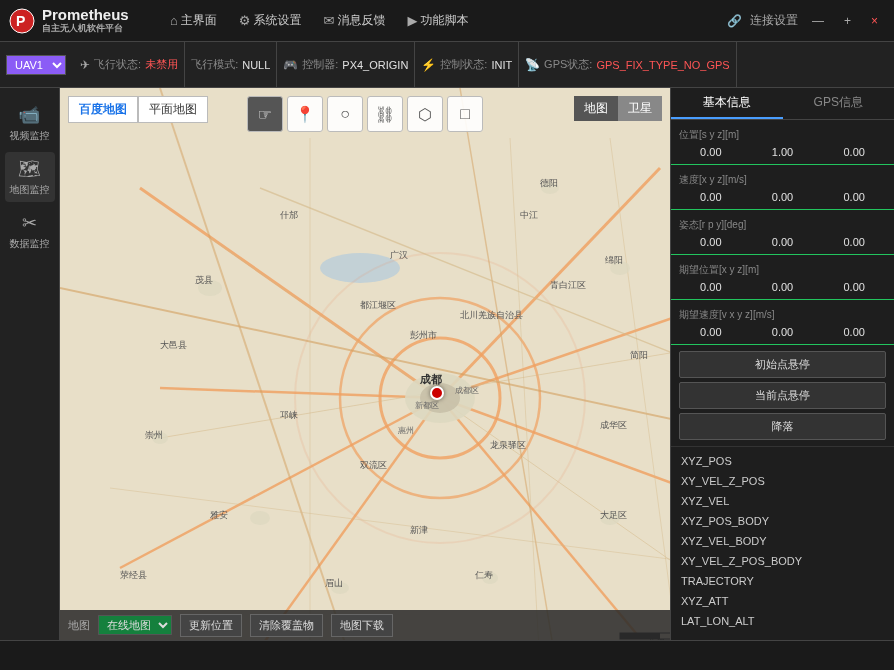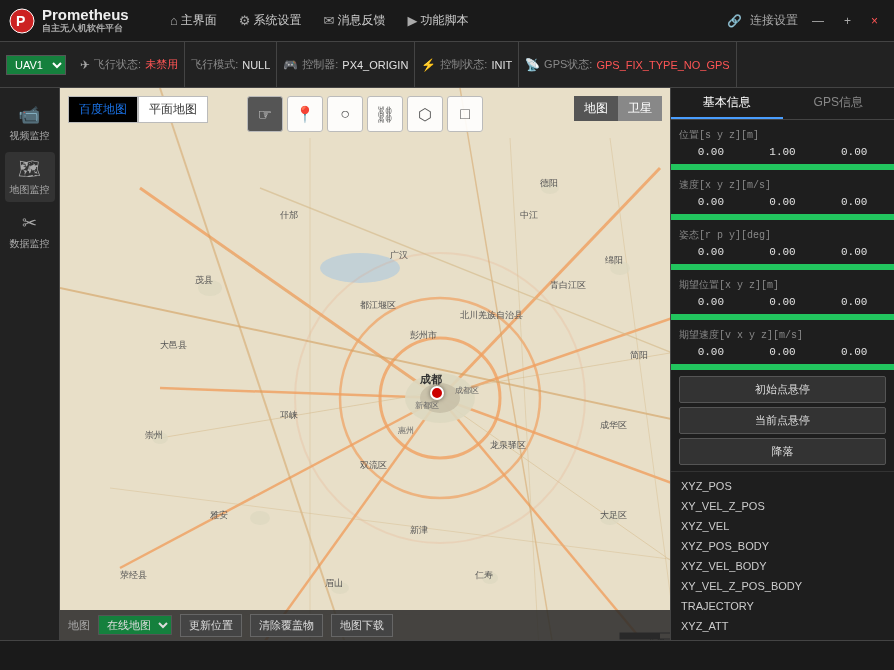--- a/index.html
+++ b/index.html
@@ -10,42 +10,42 @@
     #logo { width: 160px; display: flex; align-items: center; padding-left: 8px; color: #e8e8e8; font-size: 16px; font-weight: bold; gap: 6px; }
     #logo-icon { width: 28px; height: 28px; }
     #nav { display: flex; align-items: center; flex: 1; gap: 2px; }
     .nav-item { color: #ccc; padding: 6px 10px; cursor: pointer; font-size: 12px; display: flex; align-items: center; gap: 3px; }
     .nav-item .nav-icon { color: #aaa; font-size: 13px; }
     #top-right { display: flex; align-items: center; gap: 8px; padding-right: 10px; color: #aaa; font-size: 12px; }
     .top-right-btn { cursor: pointer; padding: 2px 6px; color: #aaa; }
 
     
     #statusbar { background: #222; height: 46px; display: flex; align-items: center; padding: 0 6px; gap: 0; border-bottom: 1px solid #444; flex-wrap: wrap; }
-    #uav-select { background: #15803d; color: #fff; border: 1px solid #555; padding: 2px 4px; margin-right: 8px; font-size: 11px; width: 60px; }
+    #uav-select { background: #8b5cf6; color: #fff; border: 1px solid #555; padding: 2px 4px; margin-right: 8px; font-size: 11px; width: 60px; }
     .status-group { display: flex; align-items: center; padding: 0 6px; border-right: 1px solid #444; height: 100%; gap: 4px; font-size: 11px; }
     .status-label { color: #888; white-space: nowrap; }
     .status-val { color: #e0e0e0; white-space: nowrap; }
     .status-val.red { color: #f55; }
     .status-val.green { color: #4f4; }
     .status-val.yellow { color: #fa0; }
     .status-icon { color: #aaa; font-size: 12px; }
 
     
     #main { display: flex; height: calc(670px - 42px - 46px - 30px); }
 
     
     #sidebar { width: 60px; background: #222; display: flex; flex-direction: column; align-items: center; padding-top: 10px; gap: 4px; border-right: 1px solid #444; }
     .sidebar-btn { width: 50px; height: 50px; display: flex; flex-direction: column; align-items: center; justify-content: center; cursor: pointer; border-radius: 4px; color: #aaa; font-size: 10px; gap: 3px; }
     .sidebar-btn .s-icon { font-size: 18px; }
 
     
     #map-container { flex: 1; position: relative; background: #c8d5e0; overflow: hidden; }
     #map-tabs { position: absolute; top: 8px; left: 8px; display: flex; gap: 0; z-index: 10; }
     .map-tab { background: #fff; border: 1px solid #bbb; padding: 4px 10px; cursor: pointer; font-size: 12px; color: #333; }
-    .map-tab.active { background: #000000; color: #1a73e8; font-weight: normal; }
+    .map-tab.active { background: #ffffff; color: #1a73e8; font-weight: bold; }
     #map-tools { position: absolute; top: 8px; left: 50%; transform: translateX(-50%); display: flex; gap: 4px; z-index: 10; }
     .map-tool { background: rgba(255,255,255,0.9); border: 1px solid #bbb; width: 36px; height: 36px; display: flex; align-items: center; justify-content: center; cursor: pointer; border-radius: 3px; font-size: 16px; color: #555; }
     .map-tool.active { background: #555; color: #fff; }
     #map-type-btns { position: absolute; top: 8px; right: 8px; display: flex; z-index: 10; }
     .map-type-btn { background: #555; color: #fff; padding: 4px 10px; cursor: pointer; font-size: 12px; border: none; }
     .map-type-btn.active { background: #888; }
 
     
     #map-bg { width: 100%; height: 100%; background: #e8dfc8; position: relative; }
 
@@ -57,21 +57,21 @@
     .map-bottom-label { color: #aaa; font-size: 11px; }
     .map-bottom-select { background: #15803d; color: #ddd; border: 1px solid #555; padding: 2px 4px; font-size: 11px; }
     .map-bottom-btn { background: #444; color: #ddd; border: 1px solid #666; padding: 3px 8px; cursor: pointer; font-size: 11px; }
 
     
     #right-panel { width: 224px; background: #1e1e1e; border-left: 1px solid #444; display: flex; flex-direction: column; }
     #right-tabs { display: flex; border-bottom: 1px solid #444; }
     .right-tab { flex: 1; text-align: center; padding: 6px 0; cursor: pointer; font-size: 12px; color: #888; border-bottom: 2px solid transparent; }
     .right-tab.active { color: #fff; border-bottom-color: #4a9eff; }
 
-    .info-section { padding: 4px 8px; border-bottom: 6px solid #22c55e; font-family: Liberation Mono, monospace; }
+    .info-section { padding: 4px 8px; border-bottom: 1px solid #22c55e; }
     .info-title { color: #888; font-size: 10px; padding: 4px 0 2px; }
     .info-row-3 { display: grid; grid-template-columns: 1fr 1fr 1fr; gap: 8px; padding: 2px 0; }
     .xyz-val { color: #e0e0e0; font-size: 11px; text-align: center; }
 
     .action-section { padding: 6px 8px; border-bottom: 1px solid #333; display: flex; flex-direction: column; gap: 4px; }
     .action-btn { background: #333; color: #ddd; border: 1px solid #555; padding: 5px 0; cursor: pointer; font-size: 11px; text-align: center; border-radius: 2px; }
 
     .list-section { flex: 1; overflow-y: auto; padding: 4px 0; }
     .list-item { padding: 4px 10px; color: #ccc; font-size: 11px; cursor: pointer; }
 

